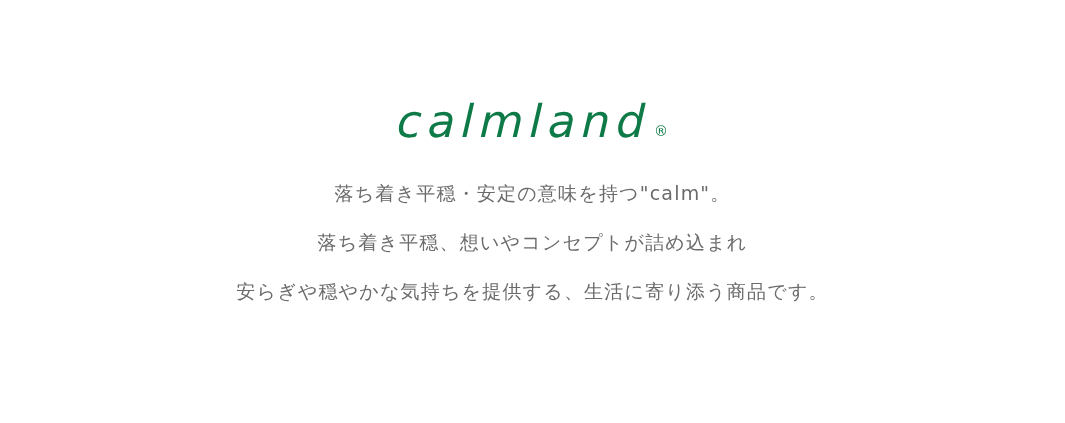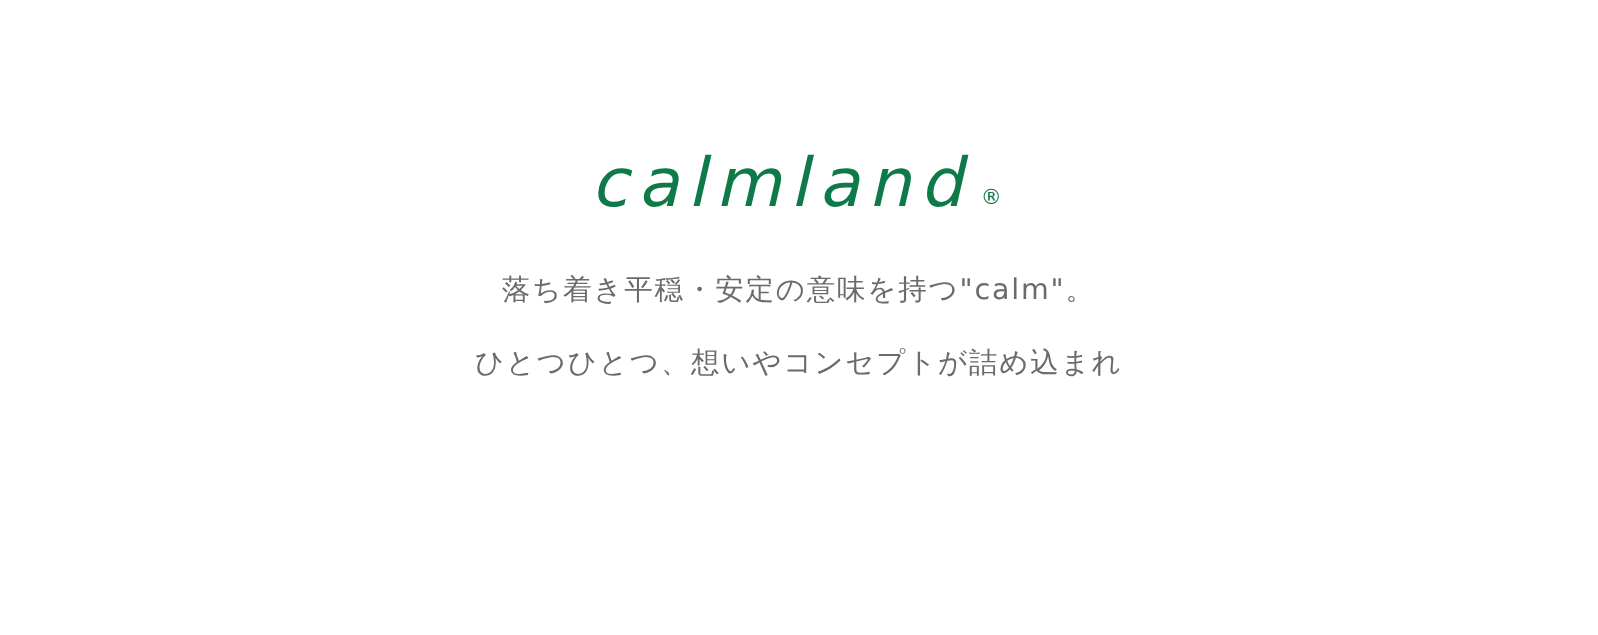--- a/index.html
+++ b/index.html
@@ -80,16 +80,17 @@
 
 <div class="page">
 
   <div class="brand-block">
     <span class="brand-wordmark">calmland</span>
     <span class="brand-reg">®</span>
   </div>
 
   <div class="description">
     <div class="desc-line">落ち着き平穏・安定の意味を持つ"calm"。</div>
-    <div class="desc-line">ひとつひとつ、想いやコンセプトが詰め込まれ</div>
+    <div class="desc-line">落ち着き平穏、想いやコンセプトが詰め込まれ</div>
+    <div class="desc-line">安らぎや穏やかな気持ちを提供する、生活に寄り添う商品です。</div>
   </div>
 
 </div>
 
 </body></html>

